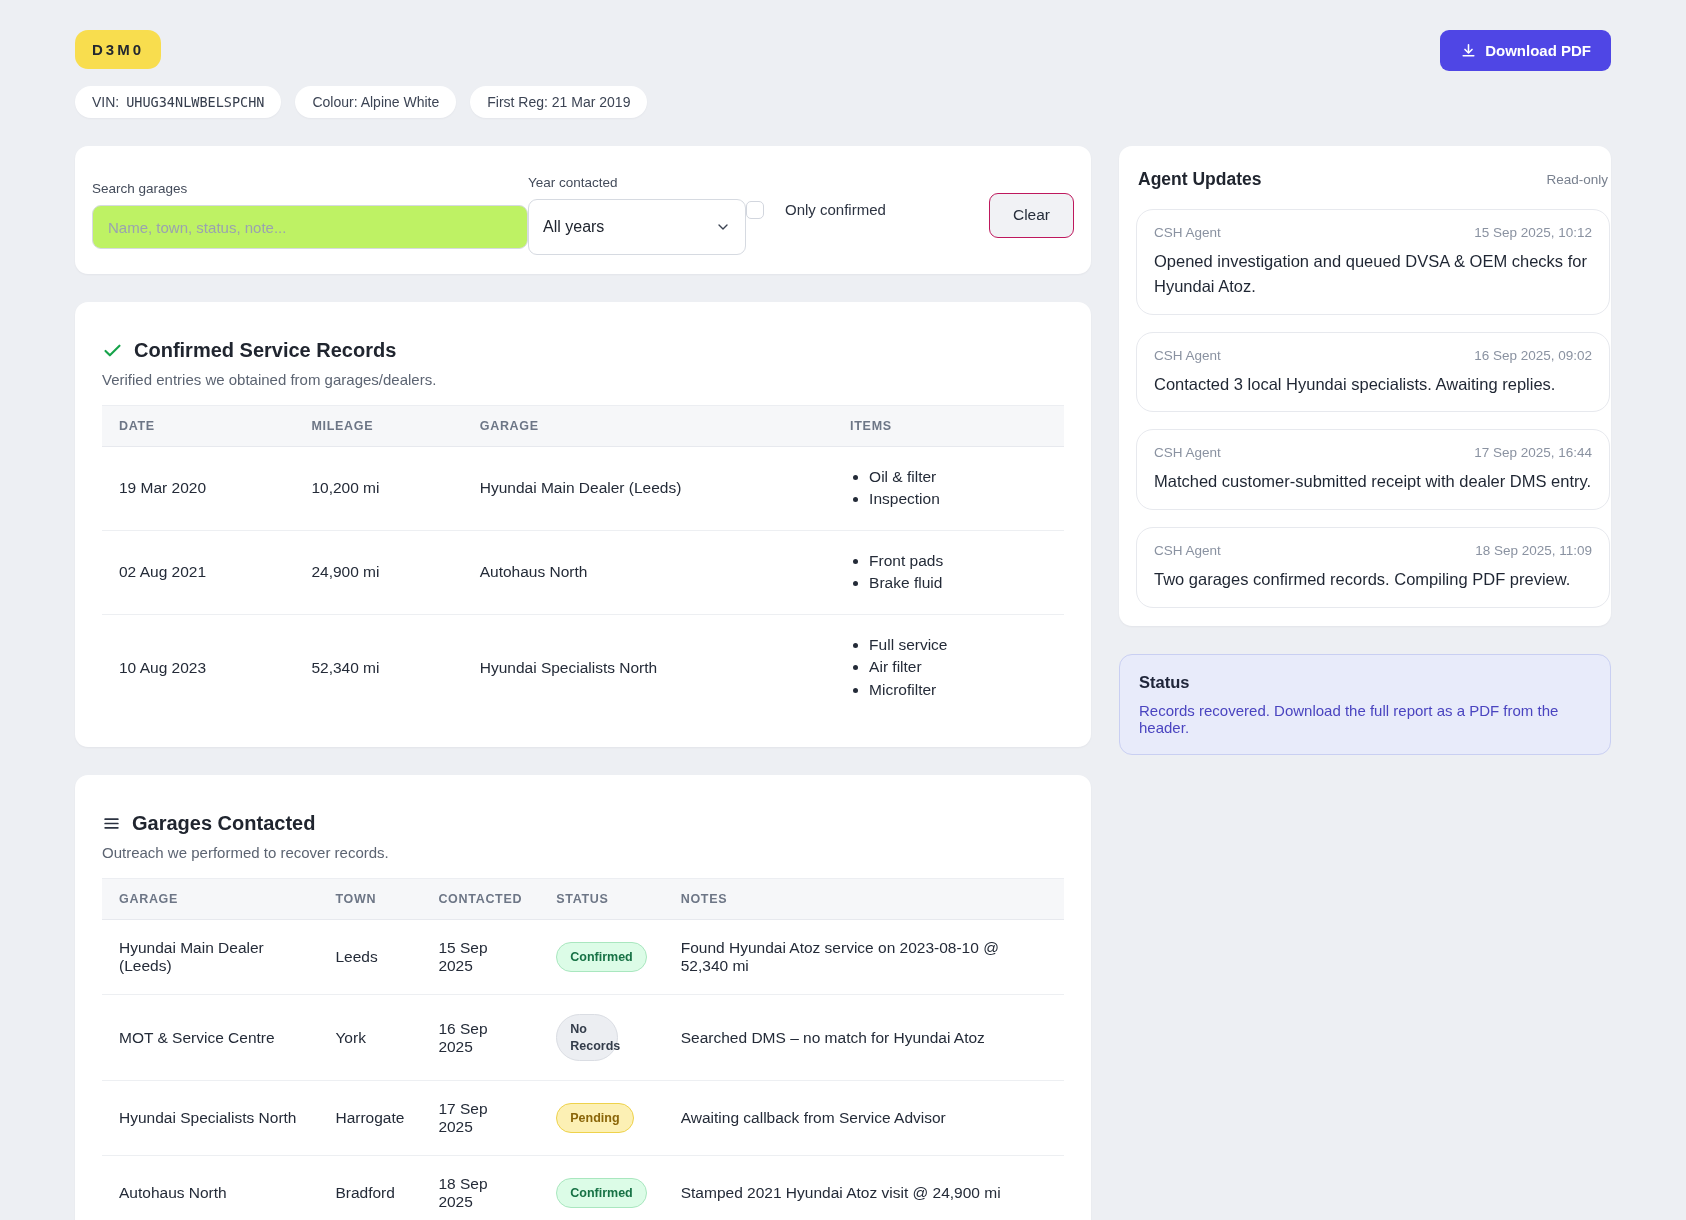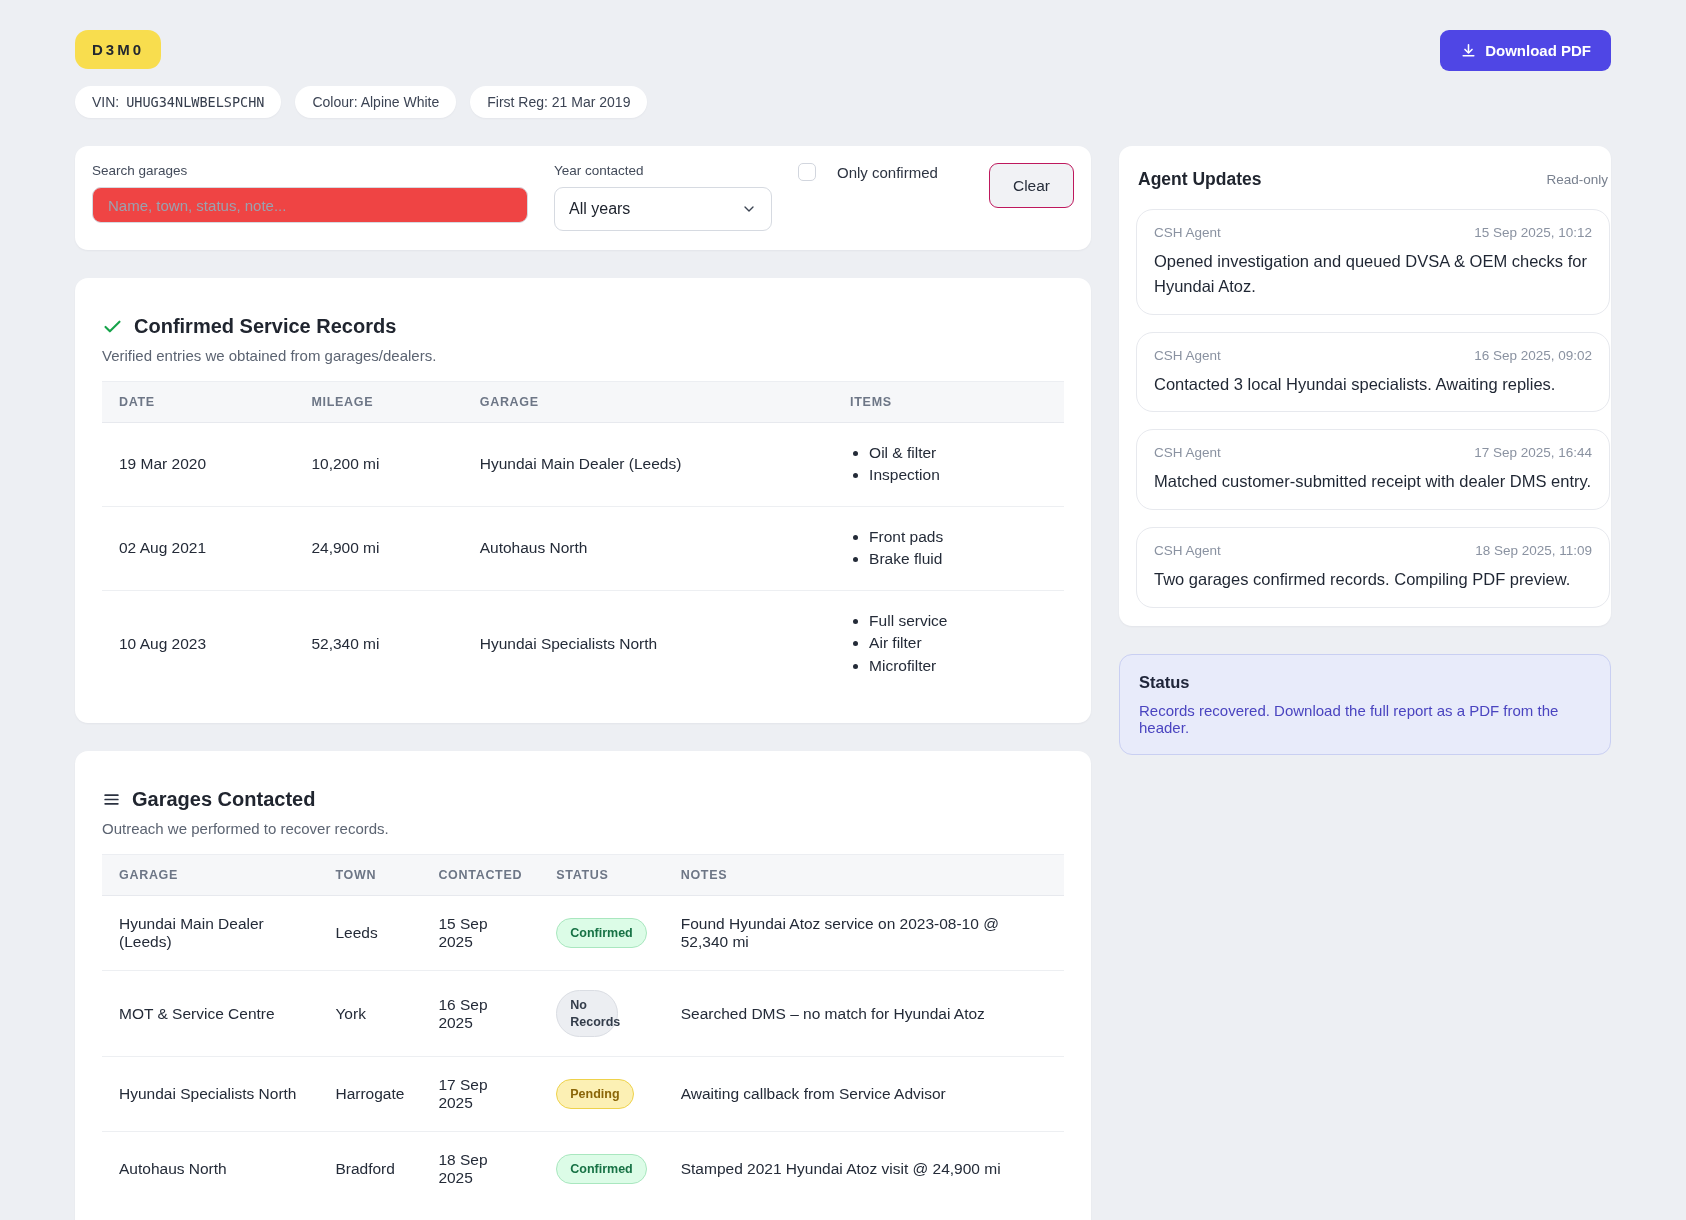--- a/index.html
+++ b/index.html
@@ -33,32 +33,32 @@
 
   
   .main-grid { display:grid; grid-template-columns:1fr 492px; gap:28px; margin-top:28px; align-items:start; }
   .panel {
     background:#fff; border-radius:13px; padding:27px;
     box-shadow:0 1px 2px rgba(30,35,50,.05);
   }
   .left-col > .panel + .panel { margin-top:28px; }
 
   
-  .filters { display:flex; align-items:flex-start; gap:26px; padding:17px 17px 19px 17px; }
+  .filters { display:flex; align-items:center; padding:29px 17px 19px 17px; }
   .field-label { font-size:13.5px; color:#434b5a; margin-bottom:9px; display:block; }
   .search-field { flex:0 0 436px; }
   .text-input {
-    width:100%; height:36px; border:1px solid #d6dae1; border-radius:9px;
-    padding:0 15px; font-size:15px; color:#222835; background:#ef4444;
+    width:100%; height:44px; border:1px solid #d6dae1; border-radius:9px;
+    padding:0 15px; font-size:15px; color:#222835; background:#bef264;
     font-family:"Liberation Sans","DejaVu Sans",sans-serif;
   }
   .text-input::placeholder { color:#9aa2b0; }
   .year-field { flex:0 0 218px; }
   .select-box {
-    height:44px; border:1px solid #d6dae1; border-radius:9px; background:#fff;
+    height:56px; border:1px solid #d6dae1; border-radius:9px; background:#fff;
     display:flex; align-items:center; justify-content:space-between; padding:0 14px;
     font-size:16px; color:#20252f; cursor:pointer;
   }
   .checkbox-wrap { display:flex; align-items:center; gap:9px; margin-bottom:11px; }
   .checkbox {
     appearance:none; -webkit-appearance:none; width:18px; height:18px;
     border:1px solid #d2d6de; border-radius:5px; background:#fff; cursor:pointer;
   }
   .checkbox-label { font-size:15px; color:#2c3341;margin-left:12px; }
   .clear-btn {

